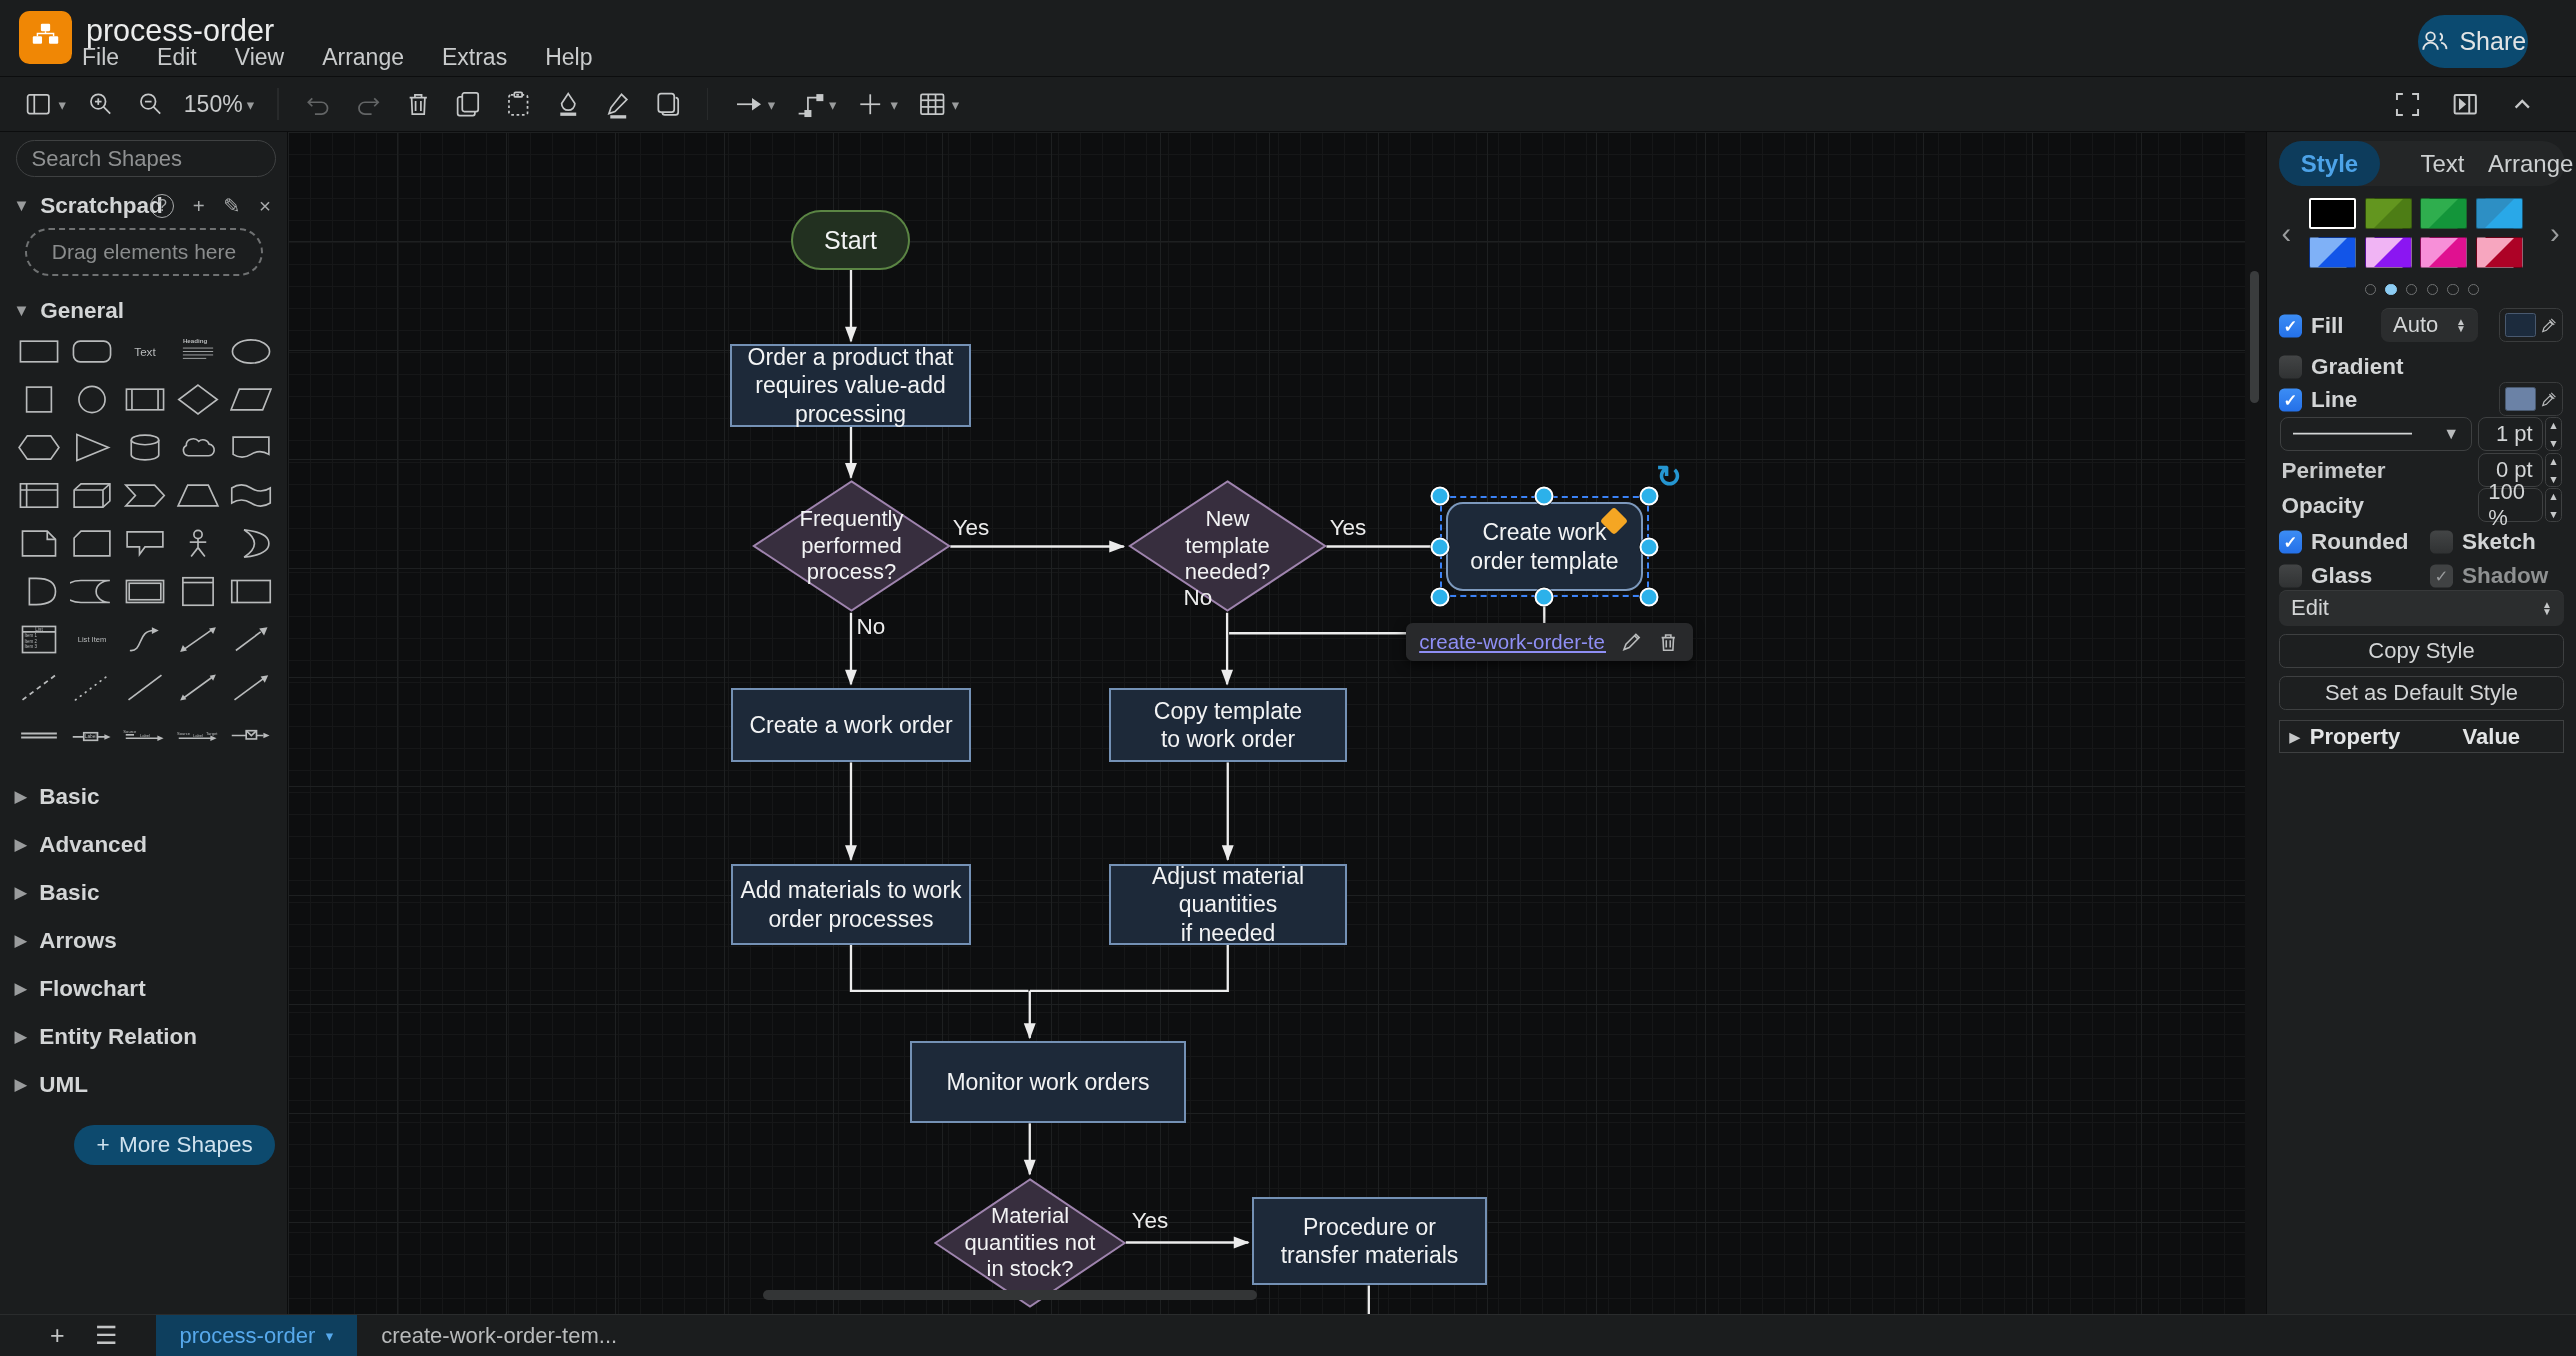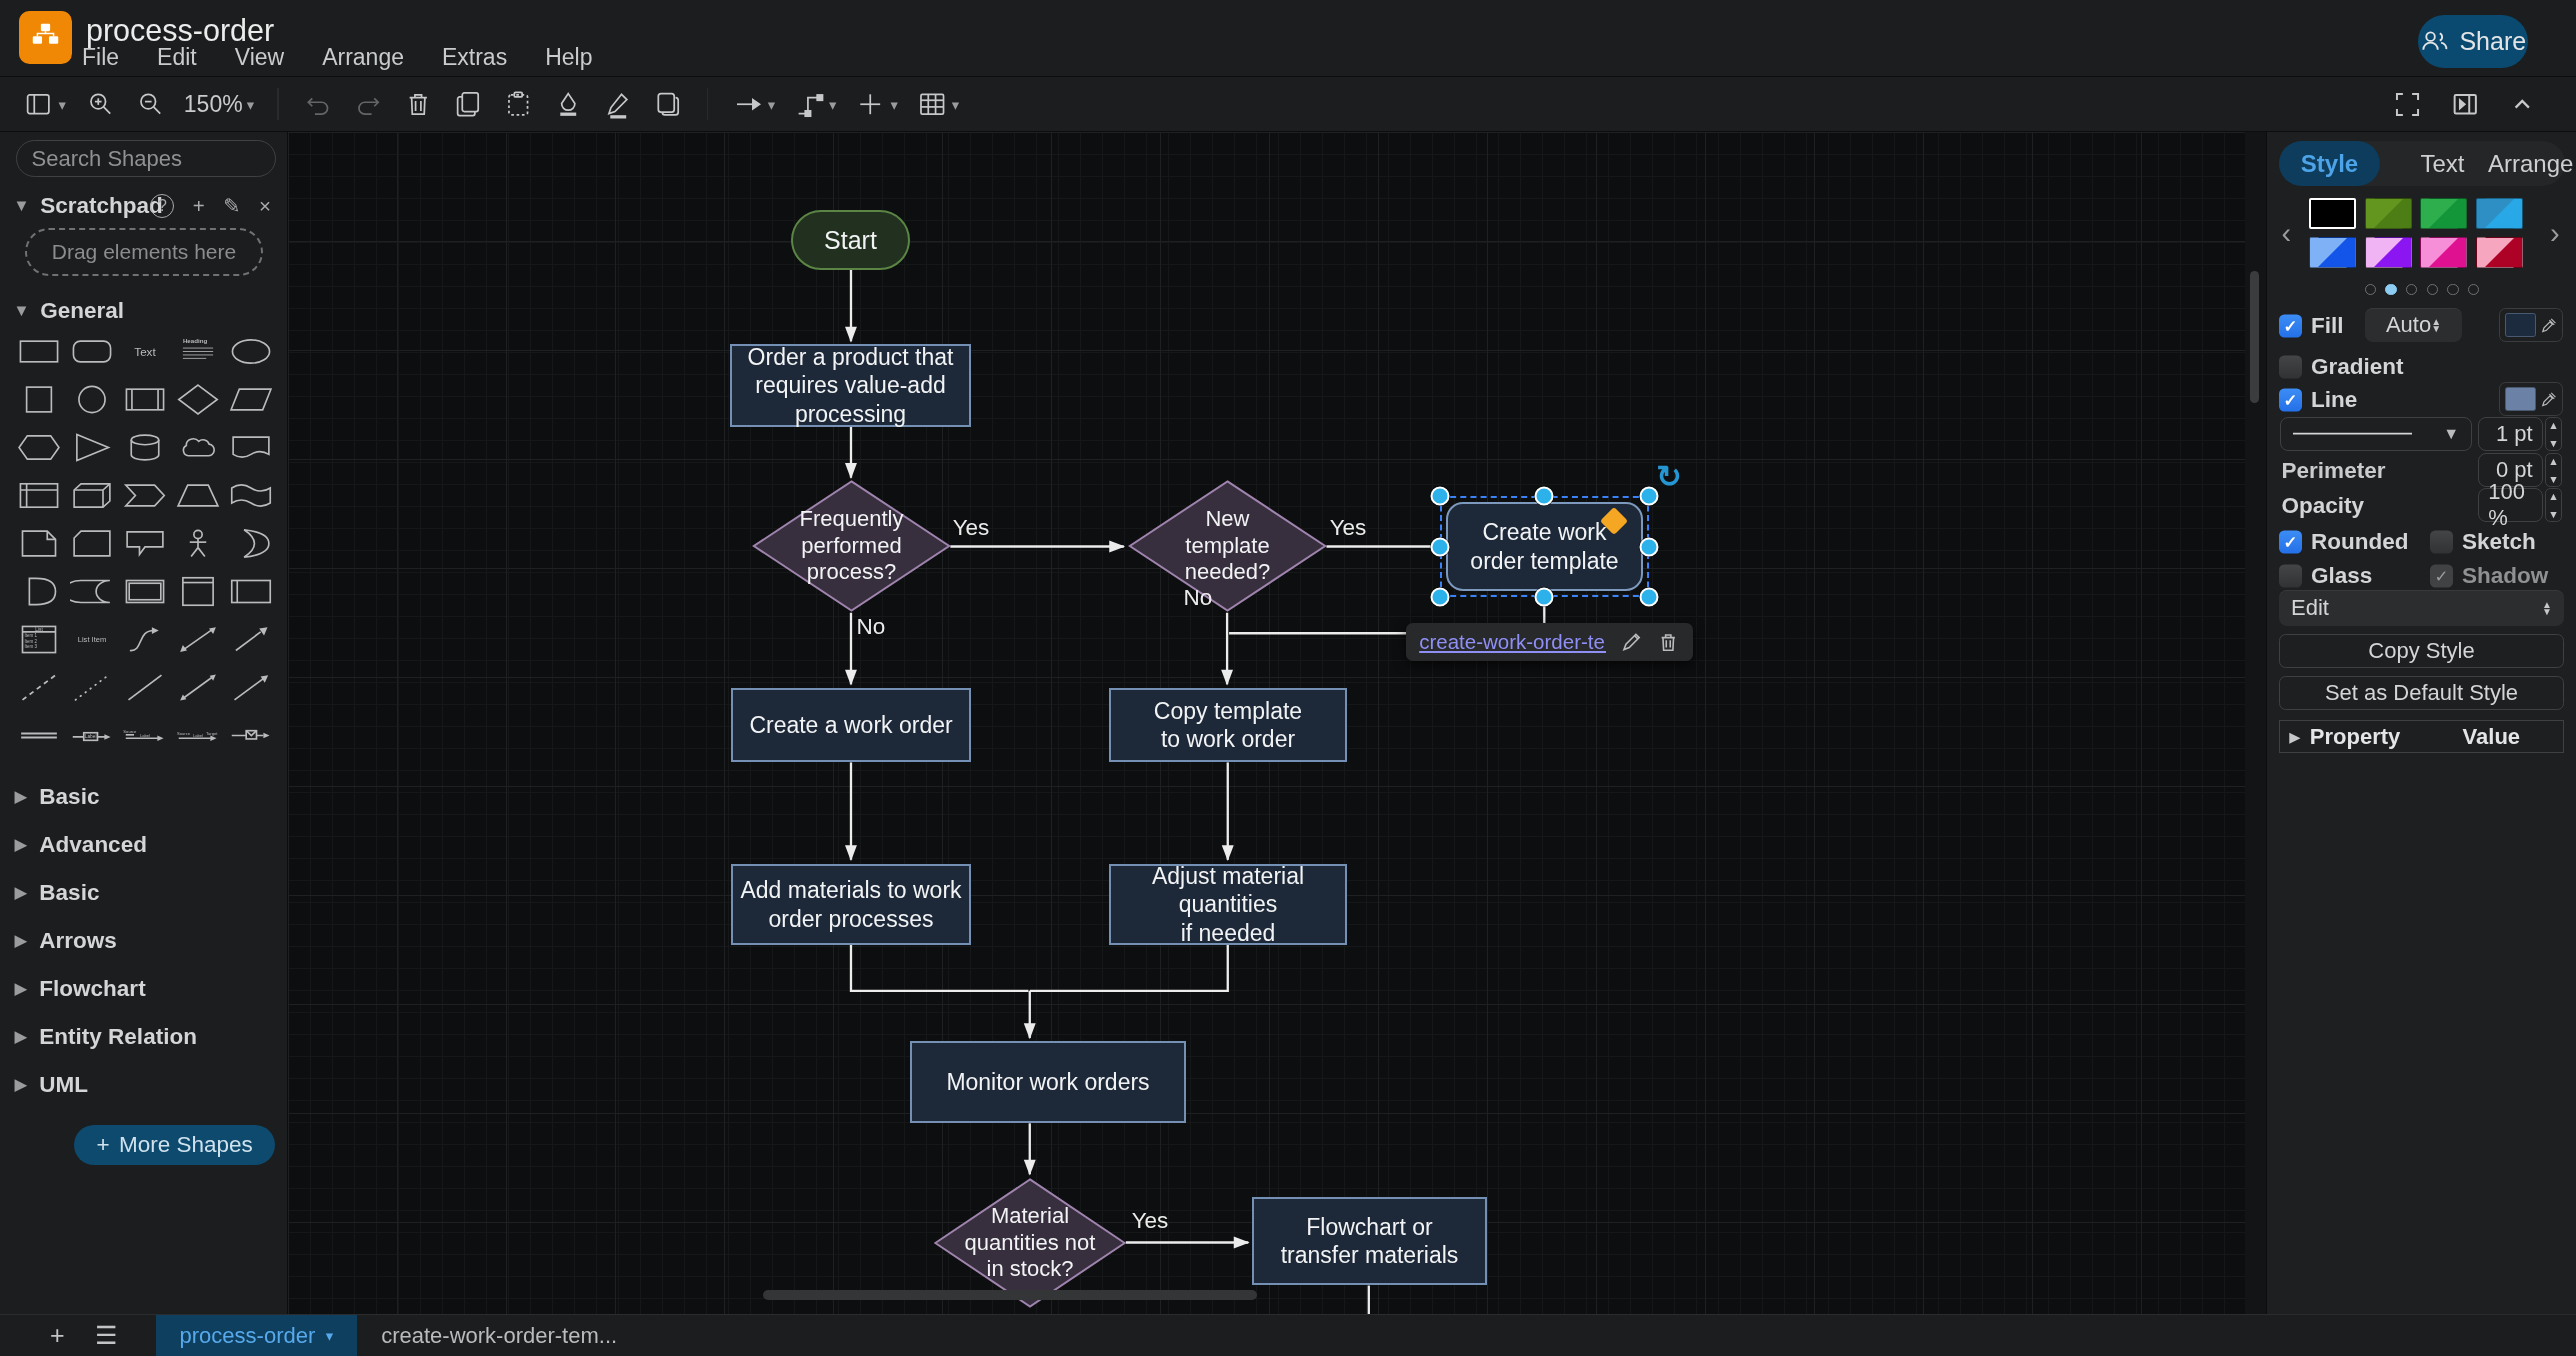--- a/index.html
+++ b/index.html
@@ -763,21 +763,21 @@
           </div>
           <div class="node decision" style="left: 646px; top: 1046px; width: 192px; height: 130px;">
             <svg width="192" height="130" viewBox="0 0 290 196">
               <polygon points="145,2 288,98 145,194 2,98" fill="#372e3e" stroke="#9f84ae" stroke-width="3"></polygon>
             </svg>
             <span>Material
 quantities not
 in stock?</span>
           </div>
           <div class="node process" style="left: 964px; top: 1065px; width: 235px; height: 88px;">
-            <span>Flowchart or
+            <span>Procedure or
 transfer materials</span>
           </div>
         </div>
       <div class="link-popup">
         <a href="#">create-work-order-template</a>
         <svg width="22.5" height="22.5" viewBox="0 0 34 34">
             <path d="M6,28 L9,20 L24,5 L29,10 L14,25 z M22,7 L27,12" stroke="#b9bbbc" stroke-width="2.4" fill="none"></path>
           </svg>
         <svg width="22.5" height="22.5" viewBox="0 0 34 34">
             <g stroke="#b9bbbc" stroke-width="2.4" fill="none">
@@ -819,21 +819,21 @@
           <div class="dot active"></div>
           <div class="dot"></div>
           <div class="dot"></div>
           <div class="dot"></div>
           <div class="dot"></div>
         </div>
 
       <div class="frow" style="top:176px;">
         <span class="cb on" style="left:12px;">✓</span>
         <span class="flabel" style="left:44px;">Fill</span>
-        <div class="fselect" style="left:98px; top:0; width:97px; height:34px;justify-content:center;">
+        <div class="fselect" style="left:114px; top:0; width:97px; height:34px;">
           <span>Auto</span>
           <span class="updown">
               <span>▲</span>
               <span>▼</span>
             </span>
         </div>
         <div class="color-well" style="left:232px; top:0; width:64px; height:34px;">
           <span class="color-chip" id="fill-chip" style="background: rgb(28, 43, 61);"></span>
           <svg width="17" height="17" viewBox="0 0 26 26">
               <path d="M3,23 L5,17 L15,7 L19,11 L9,21 z M14,4 L22,12 M17,2 L24,9" stroke="#b9bbbc" stroke-width="2" fill="none"></path>

